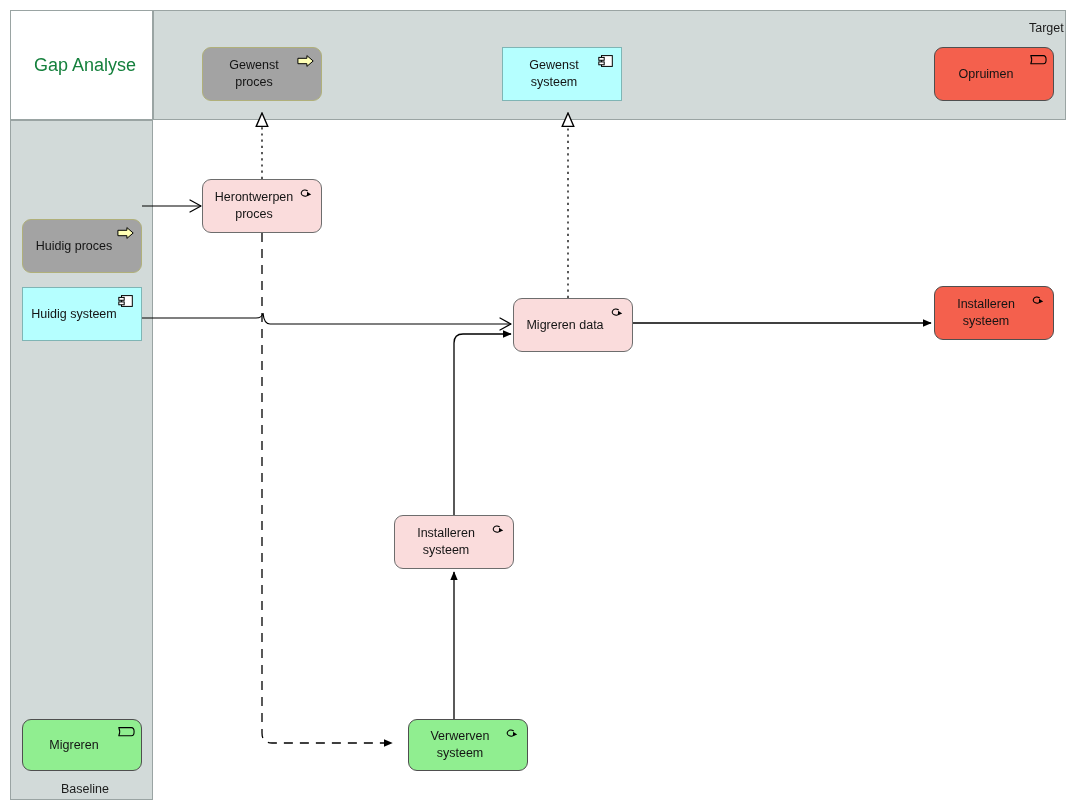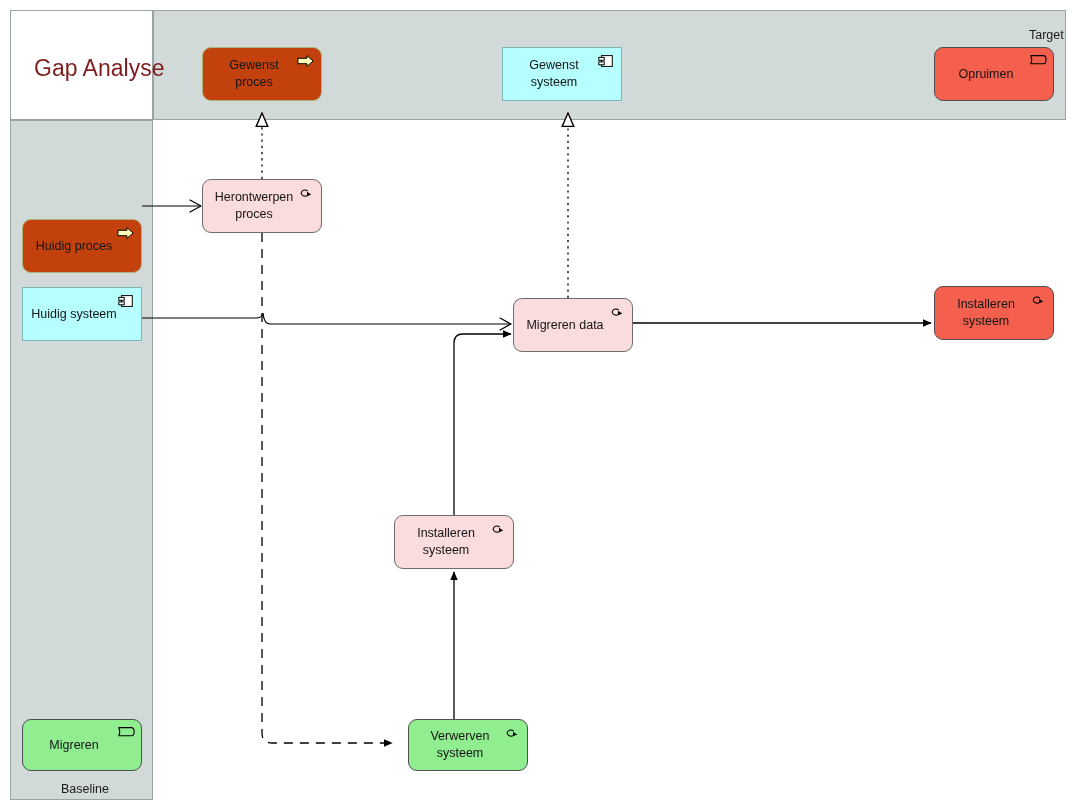--- a/index.html
+++ b/index.html
@@ -42,22 +42,22 @@
     white-space: nowrap;
   }
   .corner-cell {
     position: absolute;
     background: #ffffff;
     border: 1px solid #9aa4a3;
     box-sizing: border-box;
   }
   .corner-title {
     position: absolute;
-    font-size: 23px;
-    color: #7f1d1d;
+    font-size: 18px;
+    color: #15803d;
     white-space: nowrap;
   }
 
   
   .node {
     position: absolute;
     box-sizing: border-box;
     border: 1px solid #707070;
     display: flex;
     align-items: center;
@@ -76,33 +76,33 @@
   .node-icon {
     position: absolute;
     top: 5px;
     right: 6px;
     width: 18px;
     height: 16px;
     pointer-events: none;
   }
 
   
-  .fill-yellow { background: #c2410c; border-color: #b0b07a; }
+  .fill-yellow { background: #a3a3a3; border-color: #b0b07a; }
   .fill-cyan   { background: #b5ffff; border-color: #7fb5b5; }
   .fill-pink   { background: #fadcdc; border-color: #6d6d6d; }
   .fill-green  { background: #90ee90; border-color: #4f4f4f; }
   .fill-red    { background: #f4604d; border-color: #4f4f4f; }
 </style>
 </head>
 <body>
 
 <div id="canvas">
 
   <div class="band" style="left:153px; top:10px; width:913px; height:110px;"></div>
-  <div class="band-label" style="left:1029px; top:28px;">Target</div>
+  <div class="band-label" style="left:1029px; top:21px;">Target</div>
 
   <div class="band" style="left:10px; top:120px; width:143px; height:680px;"></div>
   <div class="band-label" style="left:61px; top:782px;">Baseline</div>
 
   <div class="corner-cell" style="left:10px; top:10px; width:143px; height:110px;"></div>
   <div class="corner-title" style="left:34px; top:55px;">Gap Analyse</div>
 
   <svg id="edges" viewBox="0 0 1077 811" xmlns="http://www.w3.org/2000/svg">
     <defs>
       <marker id="mk-filled" viewBox="0 0 10 10" refX="9.2" refY="5" markerWidth="7" markerHeight="7" orient="auto-start-reverse">

